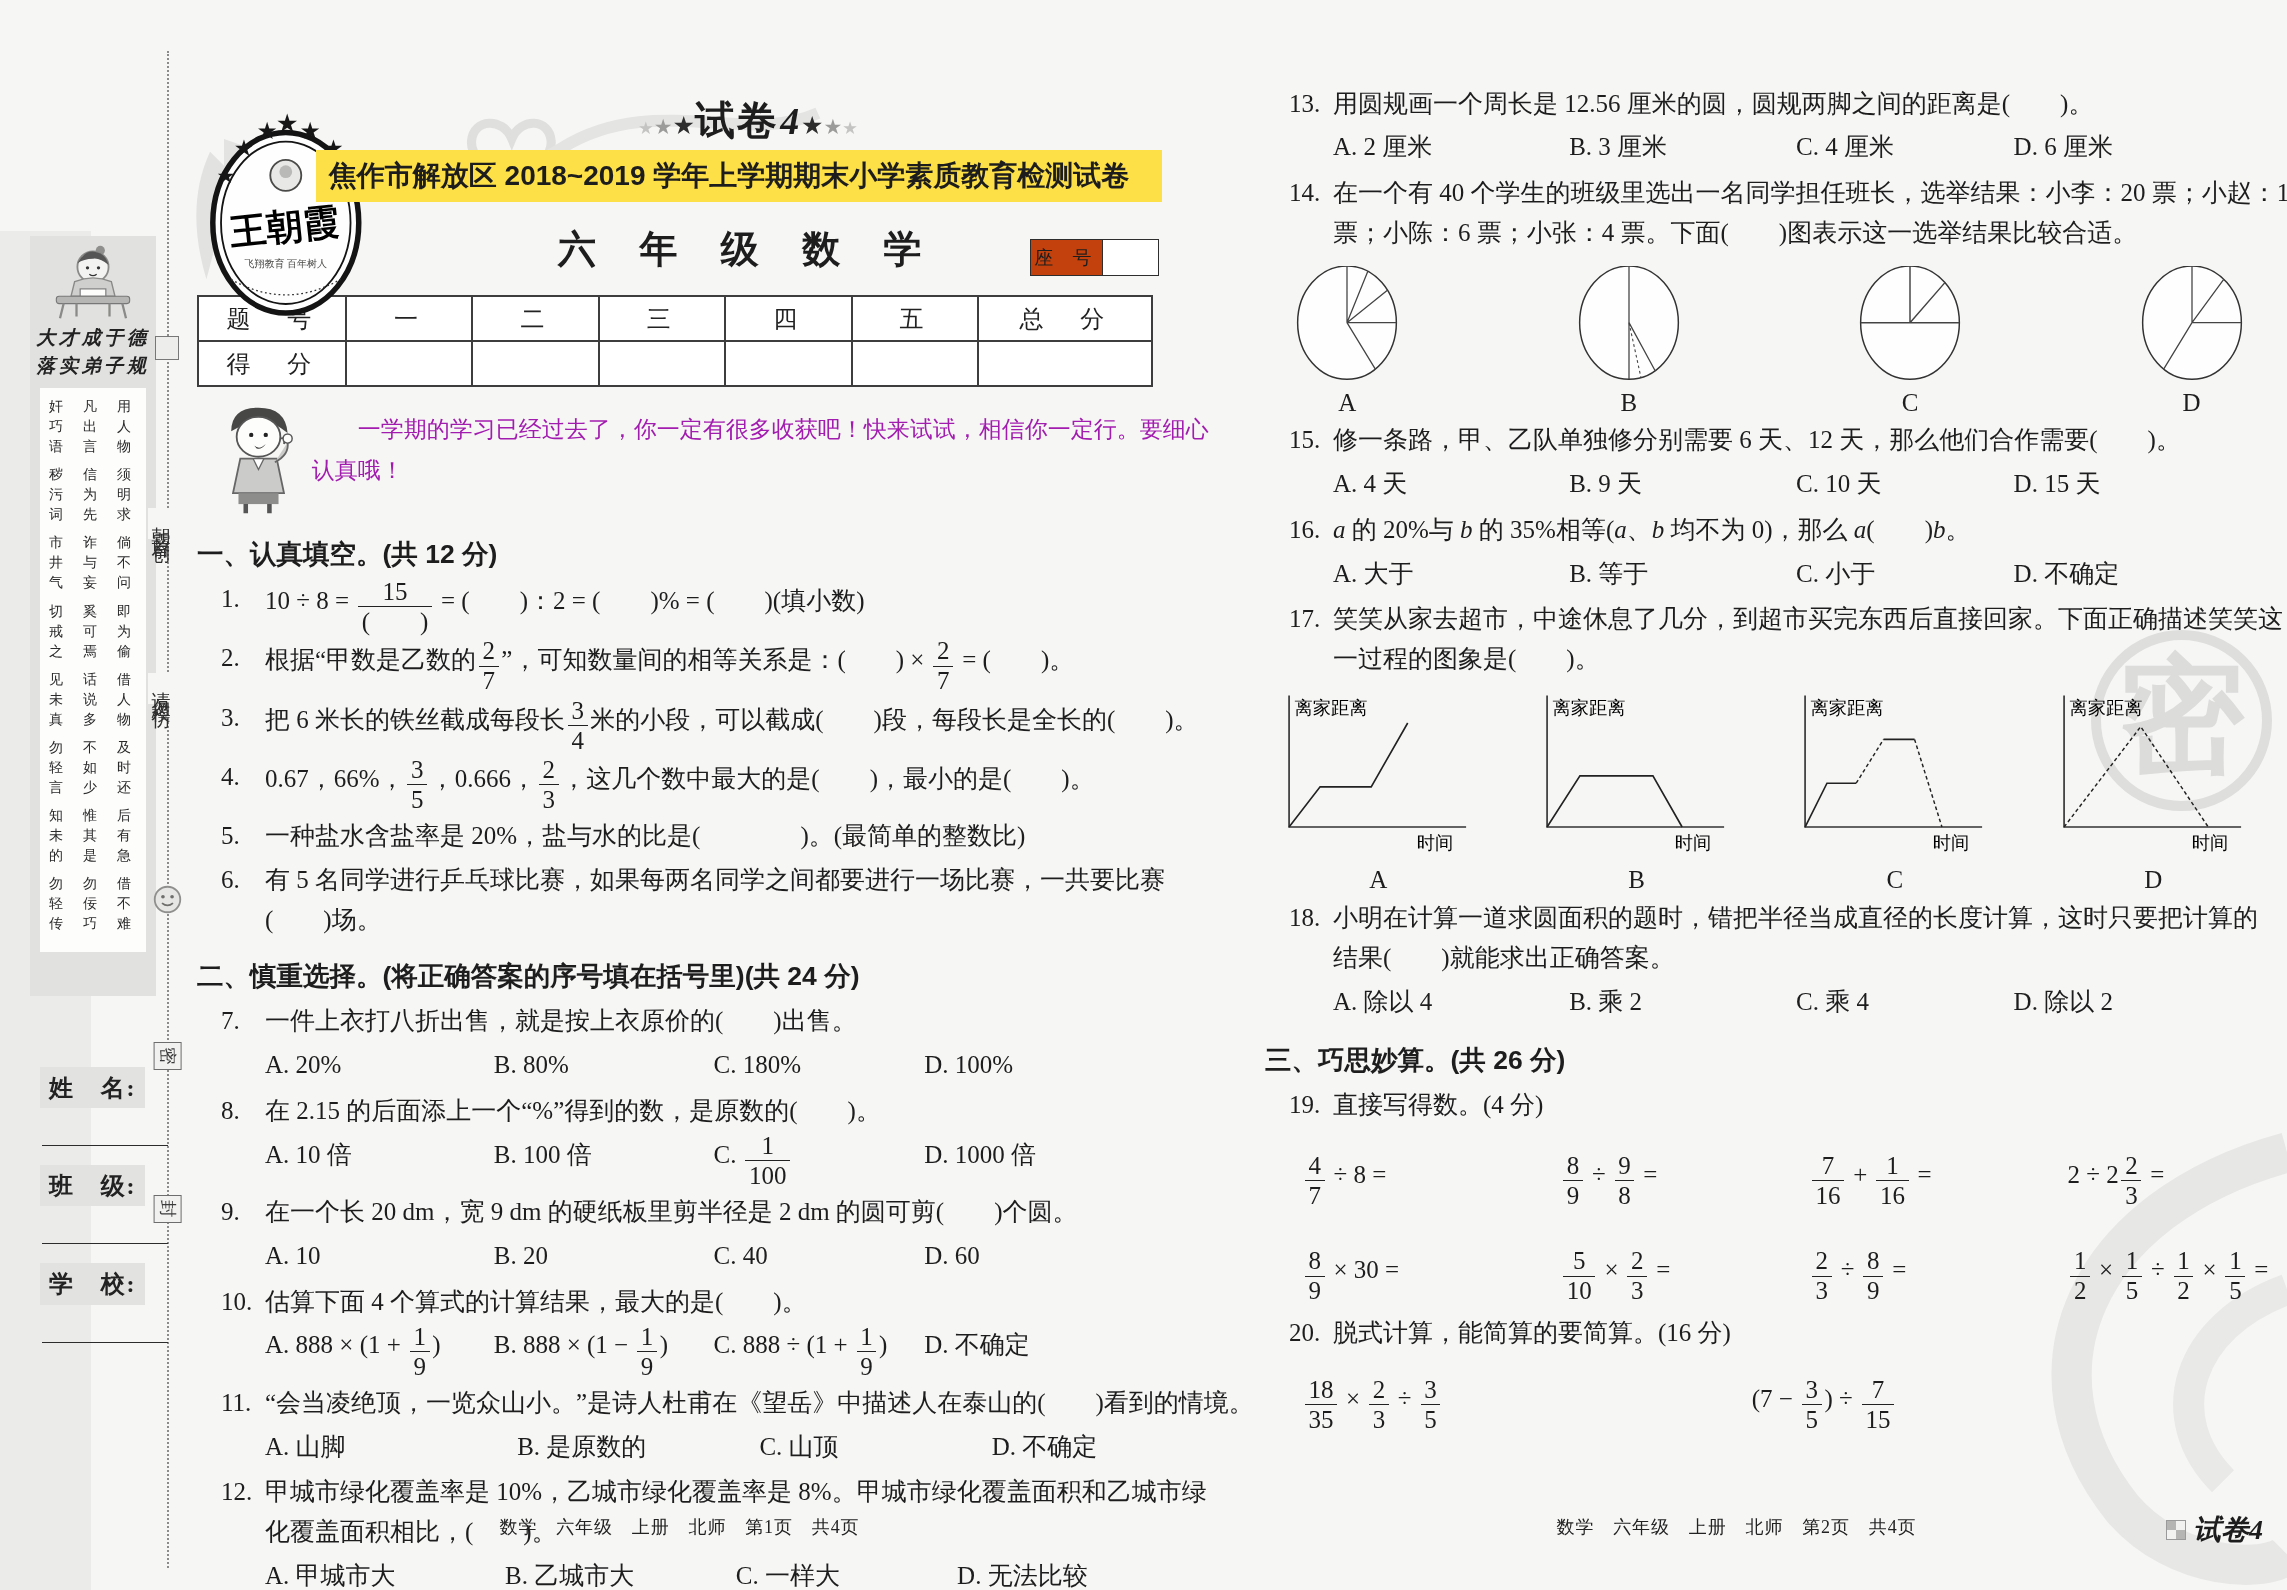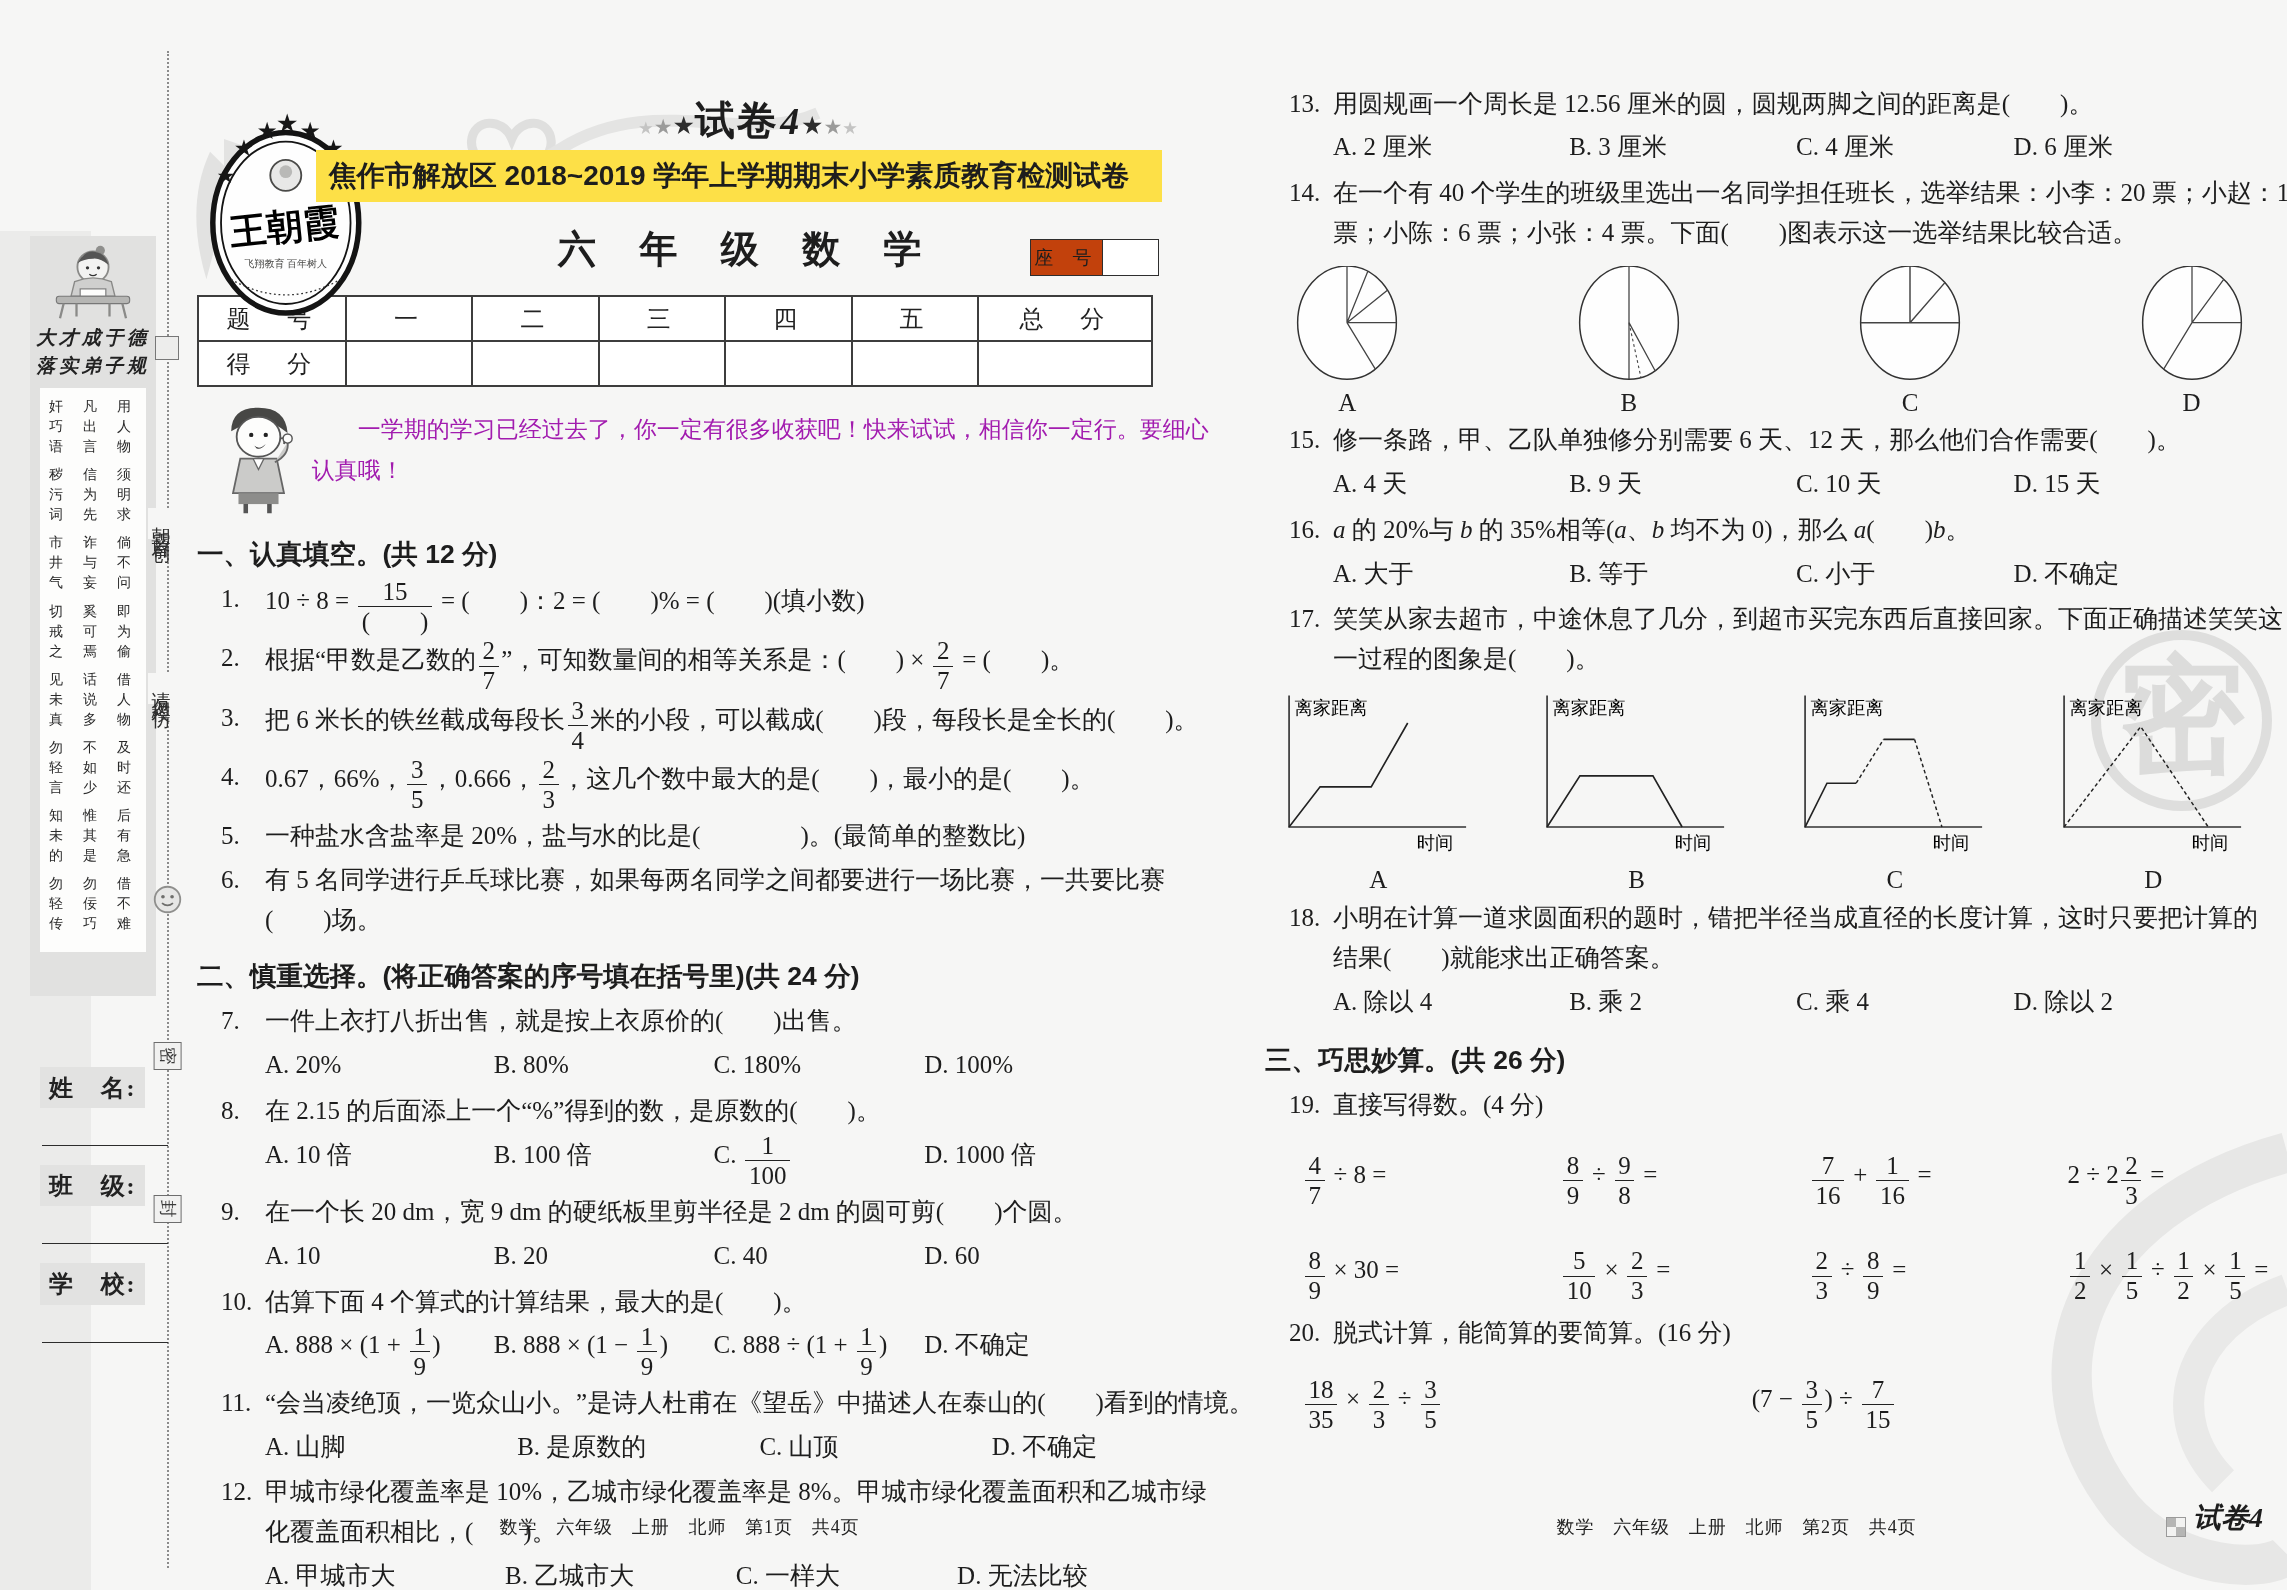--- a/index.html
+++ b/index.html
@@ -72,21 +72,21 @@
   .figrow-g{display:flex;justify-content:space-between;width:100%;margin:11px 0 0 3.7px;}
   
   .exprs{display:grid;margin-left:37px;font-size:25px;}
   .exprs4{grid-template-columns:27% 26% 27% 20%;row-gap:40px;margin-top:27.4px;margin-bottom:9.1px;}
   .exprs2{grid-template-columns:47% 53%;margin-top:24px;}
   .expr{white-space:nowrap;}
   
   .footer{position:absolute;bottom:52px;font-size:18px;letter-spacing:0.9px;color:#222;z-index:3;}
   .footer-left{left:197px;width:965px;text-align:center;}
   .footer-right{left:1265px;width:943px;text-align:center;}
-  .corner{position:absolute;right:24px;bottom:54px;display:flex;align-items:flex-end;gap:7.3px;z-index:3;}
+  .corner{position:absolute;right:24px;bottom:42px;display:flex;align-items:center;gap:7.3px;z-index:3;}
   .grid-ico{display:grid;grid-template-columns:9.1px 9.1px;grid-template-rows:9.1px 9.1px;border:0.9px solid #9a9a9a;}
   .grid-ico span:nth-child(1),.grid-ico span:nth-child(4){background:#b5b5b4;}
   .grid-ico span:nth-child(2),.grid-ico span:nth-child(3){background:#f2f2f1;}
   .corner-text{font-weight:bold;font-style:italic;font-size:28px;}
   .wm-mi{position:absolute;left:2091px;top:630px;width:161px;height:161px;border:10px solid #dededd;
          border-radius:50%;color:#dcdcdb;font-size:126px;line-height:154px;text-align:center;font-weight:bold;z-index:1;}
   .wm-swirl{position:absolute;right:0;bottom:0;z-index:0;}
   i{font-family:"Liberation Serif","DejaVu Serif",serif;}
 </style>
 </head>

